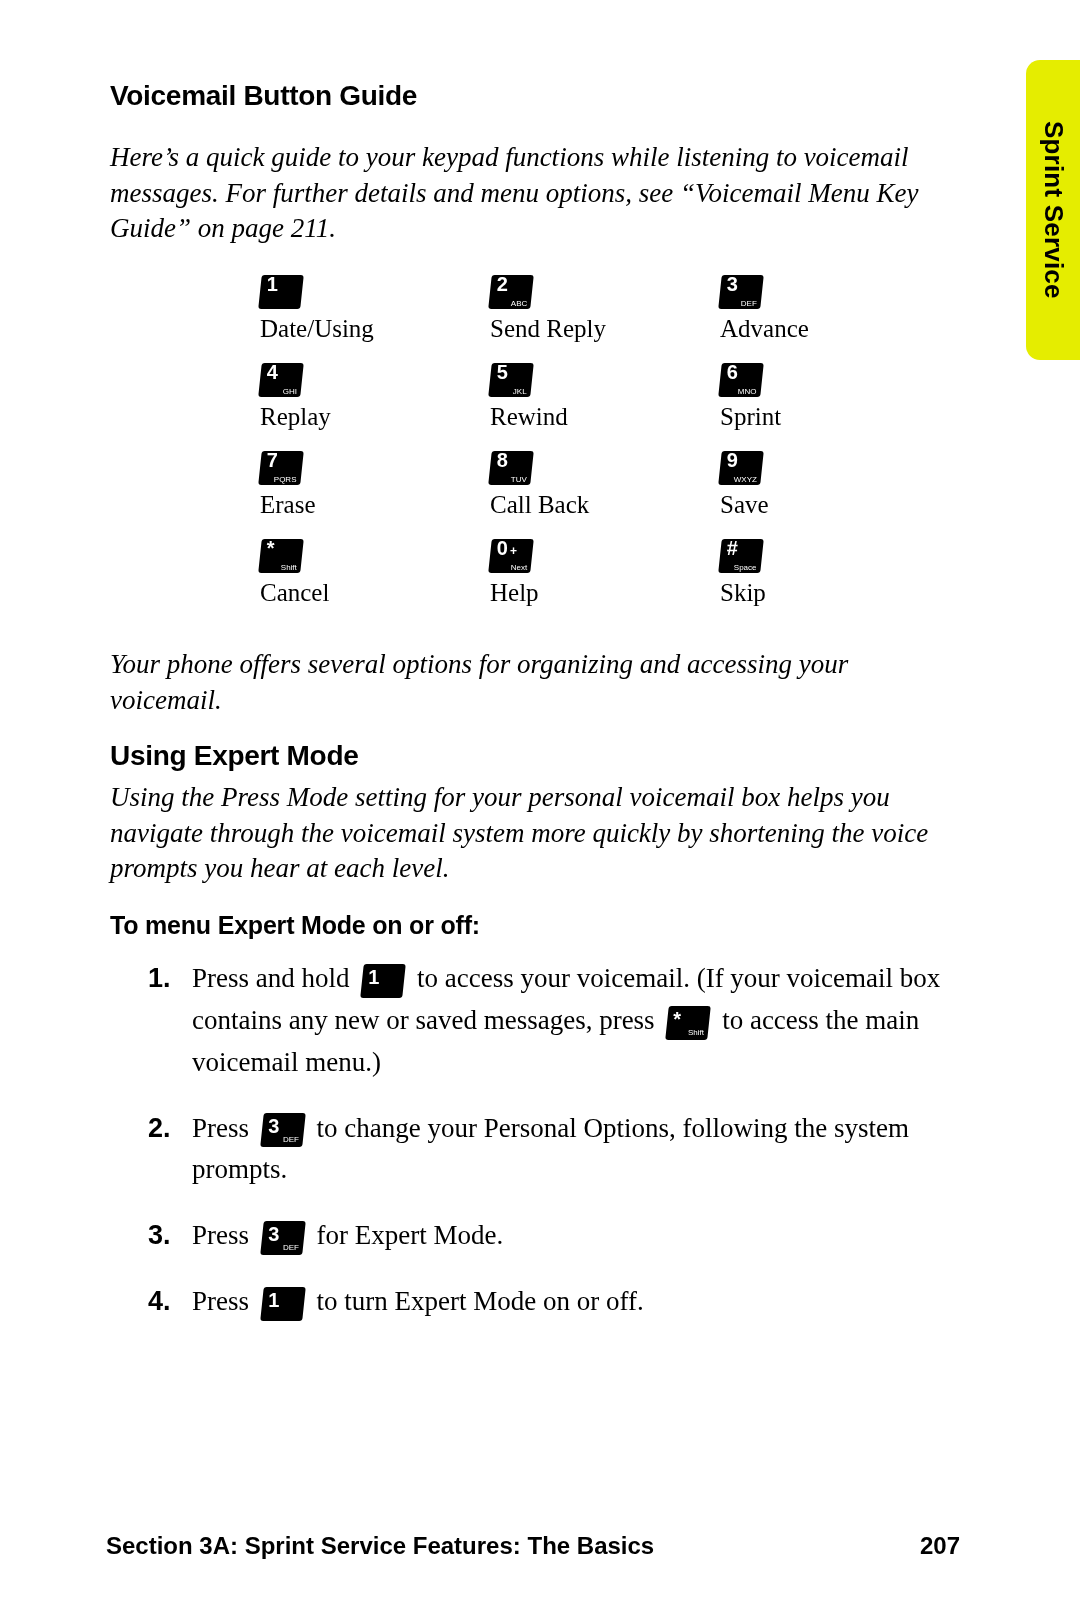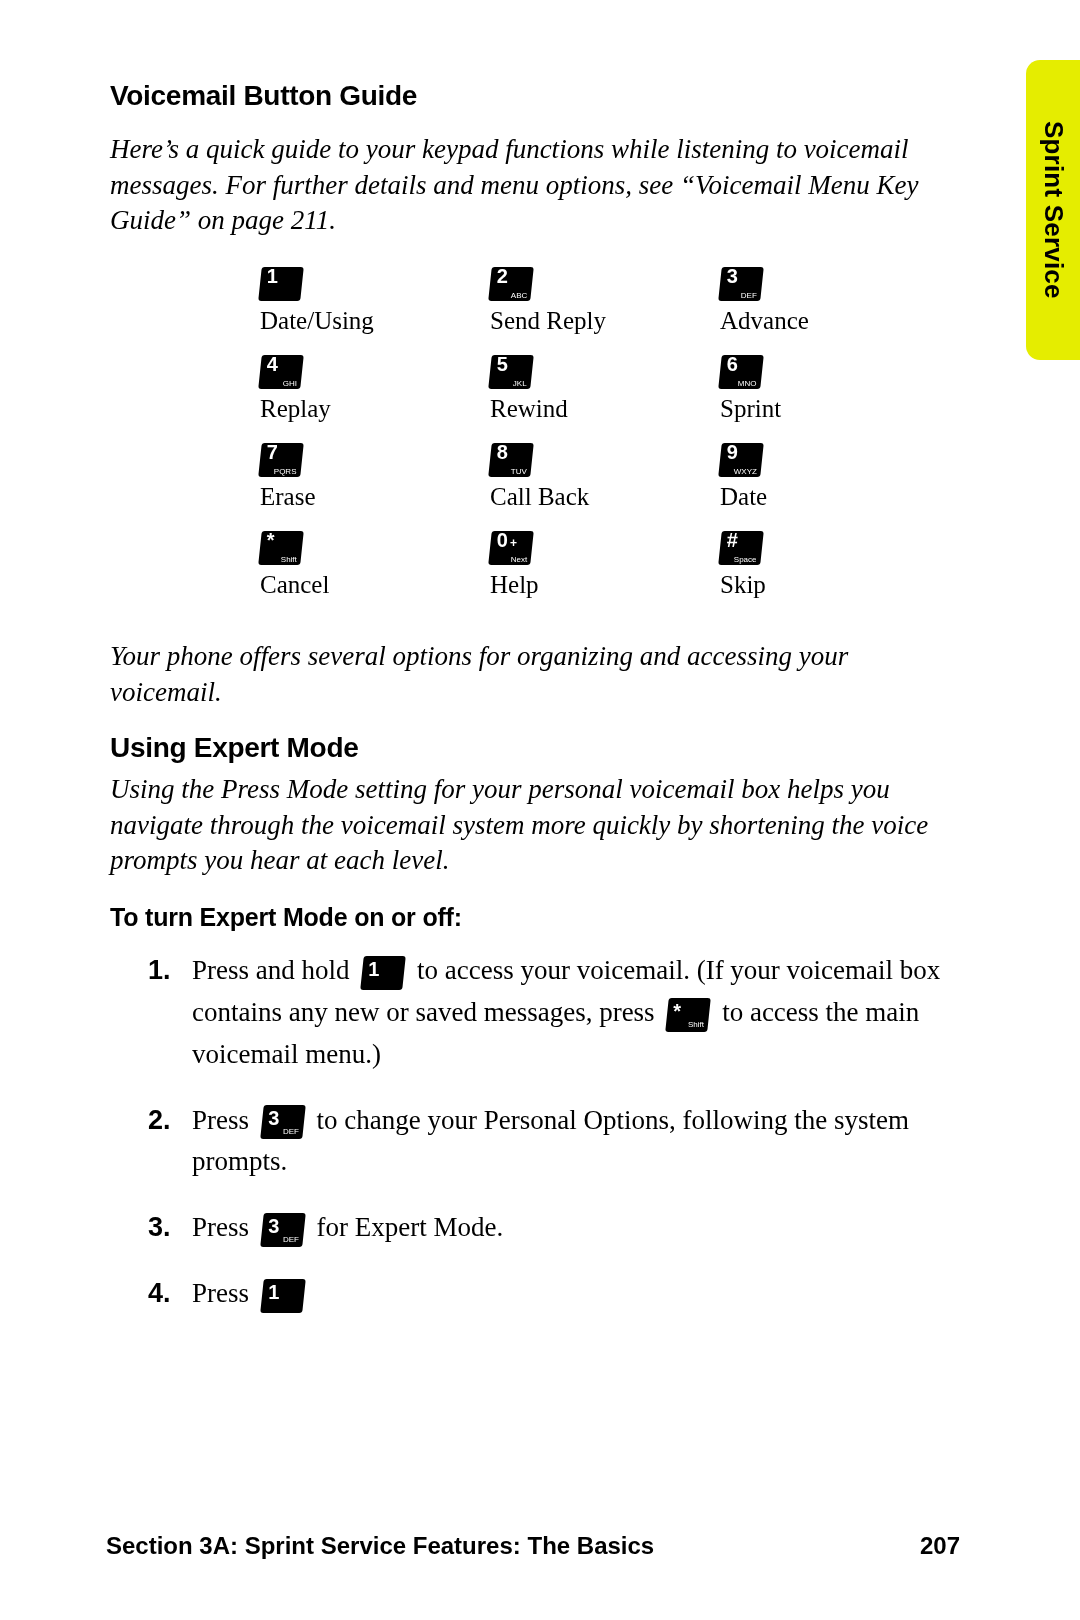--- a/index.html
+++ b/index.html
@@ -1,19 +1,19 @@
 <!DOCTYPE html>
 <html><head>
 <meta charset="utf-8">
 <style>
   html,body{margin:0;padding:0;background:#fff;font-family:Georgia,"Times New Roman",serif;color:#000;}
   .page{width:1080px;height:1620px;position:relative;box-sizing:border-box;padding:80px 120px 70px 110px;}
   .tab{position:absolute;right:0;top:60px;width:54px;height:300px;background:#e5ed00;border-radius:14px 0 0 14px;display:flex;align-items:center;justify-content:center;}
   .tab span{writing-mode:vertical-rl;font-family:Arial,Helvetica,sans-serif;font-weight:700;font-size:26px;letter-spacing:0.2px;}
-  .sec{font-family:Arial,Helvetica,sans-serif;font-weight:700;font-size:28px;margin:0 0 20px 0;letter-spacing:-0.3px;}
+  .sec{font-family:Arial,Helvetica,sans-serif;font-weight:700;font-size:28px;margin:0 0 28px 0;letter-spacing:-0.3px;}
   .body{font-size:27px;line-height:1.32;margin:0 0 28px 0;font-style:italic;}
   .keypad{margin:0 0 40px 150px;}
   .krow{display:flex;gap:90px;margin-bottom:20px;}
   .kcell{display:flex;flex-direction:column;align-items:flex-start;width:140px;}
   .kcell .lbl{font-size:25px;margin-top:6px;}
   .key{display:inline-block;position:relative;width:42px;height:34px;background:#000;border-radius:3px;transform:skewX(-6deg);color:#fff;}
   .key .big{position:absolute;top:-2px;left:6px;font-family:Arial,Helvetica,sans-serif;font-weight:700;font-size:20px;transform:skewX(6deg);}
   .key .sub{position:absolute;bottom:1px;right:4px;font-family:Arial,Helvetica,sans-serif;font-size:8px;transform:skewX(6deg);white-space:nowrap;}
   .h2{font-family:Arial,Helvetica,sans-serif;font-weight:700;font-size:36px;margin:0 0 12px 0;letter-spacing:-0.5px;}
   .sub-sec{font-family:Arial,Helvetica,sans-serif;font-weight:700;font-size:28px;margin:22px 0 8px 0;letter-spacing:-0.3px;}
@@ -97,21 +97,21 @@
             <span class="big">8</span>
             <span class="sub">TUV</span>
           </span>
           <div class="lbl">Call Back</div>
         </div>
         <div class="kcell">
           <span class="key">
             <span class="big">9</span>
             <span class="sub">WXYZ</span>
           </span>
-          <div class="lbl">Date</div>
+          <div class="lbl">Save</div>
         </div>
       </div>
       <div class="krow">
         <div class="kcell">
           <span class="key">
             <span class="big">*</span>
             <span class="sub">Shift</span>
           </span>
           <div class="lbl">Cancel</div>
         </div>
@@ -130,27 +130,27 @@
           <div class="lbl">Skip</div>
         </div>
       </div>
     </div>
 
   <p class="body" style="margin-bottom:2px">Your phone offers several options for organizing and accessing your voicemail.</p>
 
   <div class="sub-sec">Using Expert Mode</div>
   <p class="body" style="margin-bottom:6px">Using the Press Mode setting for your personal voicemail box helps you navigate through the voicemail system more quickly by shortening the voice prompts you hear at each level.</p>
 
-  <div class="lead">To turn Expert Mode on or off:</div>
+  <div class="lead">To menu Expert Mode on or off:</div>
 
   <ol class="steps" id="steps">
       <li><span class="num">1.</span><span>Press and hold </span><span class="ikey"><span class="big">1</span></span><span> to access your voicemail. (If your voicemail box contains any new or saved messages, press </span><span class="ikey"><span class="big">*</span><span class="sub">Shift</span></span><span> to access the main voicemail menu.)</span></li>
       <li><span class="num">2.</span><span>Press </span><span class="ikey"><span class="big">3</span><span class="sub">DEF</span></span><span> to change your Personal Options, following the system prompts.</span></li>
       <li><span class="num">3.</span><span>Press </span><span class="ikey"><span class="big">3</span><span class="sub">DEF</span></span><span> for Expert Mode.</span></li>
-      <li><span class="num">4.</span><span>Press </span><span class="ikey"><span class="big">1</span></span></li>
+      <li><span class="num">4.</span><span>Press </span><span class="ikey"><span class="big">1</span></span><span> to turn Expert Mode on or off.</span></li>
     </ol>
 
   <div class="footer">
     <span>Section 3A: Sprint Service Features: The Basics</span>
     <span>207</span>
   </div>
 
 </div>
 
 </body></html>

